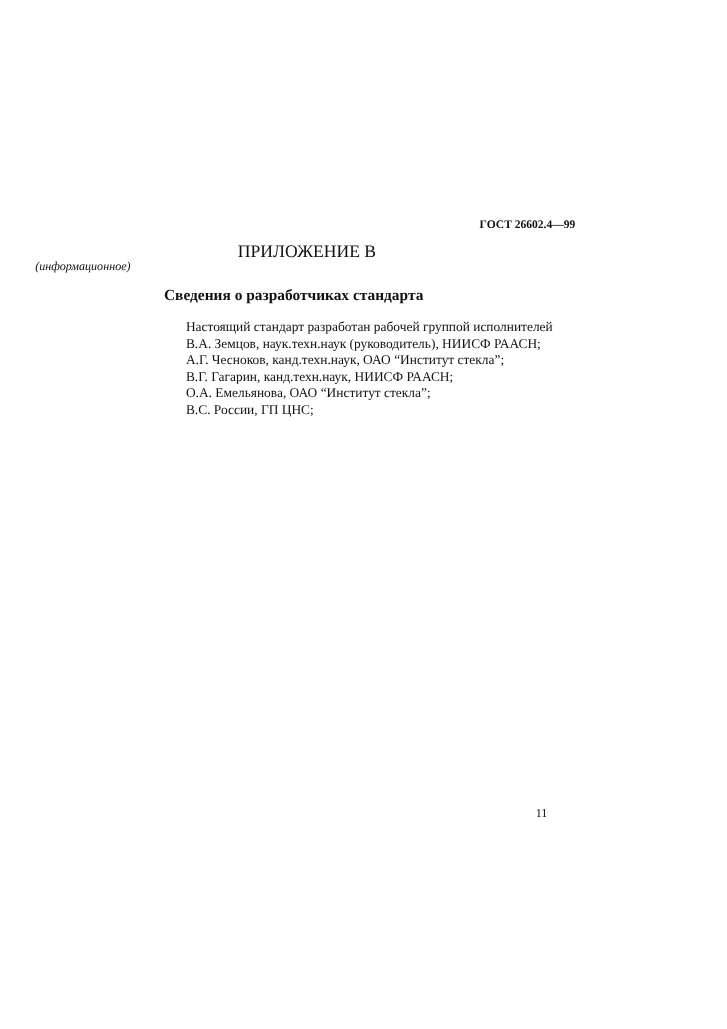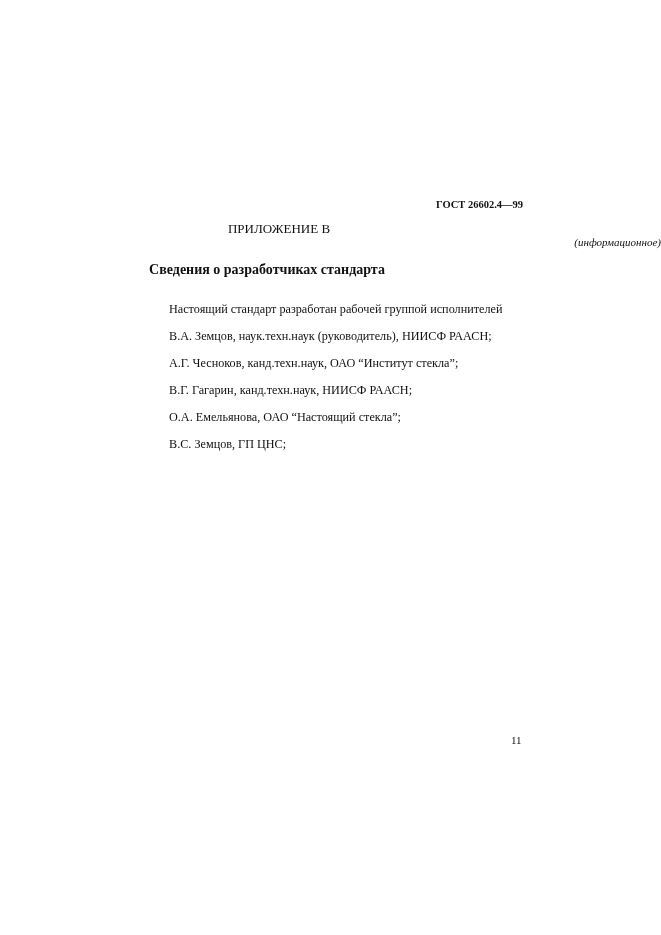--- a/index.html
+++ b/index.html
@@ -22,33 +22,33 @@
       font-size: 10.5px;
       font-weight: bold;
       letter-spacing: 0px;
     }
     .appendix-title {
       position: absolute;
       left: 0;
       width: 543px;
       text-align: center;
       top: 221px;
-      font-size: 13px;
+      font-size: 16px;
       padding-left: 15px;
       box-sizing: border-box;
     }
     .appendix-sub {
       position: absolute;
       left: 0;
       width: 661px;
-      text-align: right;
+      text-align: left;
       top: 236px;
       font-size: 11px;
       font-style: italic;
-      padding-left: 15px;
+      padding-left: 32px;
       box-sizing: border-box;
     }
     .section-title {
       position: absolute;
       left: 0;
       width: 524px;
       text-align: center;
       top: 262px;
       font-size: 14px;
       font-weight: bold;
@@ -62,41 +62,40 @@
       width: 385px;
       font-size: 12.2px;
       line-height: 15px;
     }
     .body-text .line {
       white-space: nowrap;
       display: block;
     }
     .body-text .indent {
       padding-left: 22px;
-      margin-top: 12px;
     }
     .page-number {
       position: absolute;
-      left: 511px;
+      left: 487px;
       top: 734px;
       font-size: 11px;
     }
   </style>
 </head>
 <body>
 
 <div class="page-header">ГОСТ 26602.4—99</div>
 
 <div class="appendix-title">ПРИЛОЖЕНИЕ В</div>
 <div class="appendix-sub">(информационное)</div>
 
 <div class="section-title">Сведения о разработчиках стандарта</div>
 
 <div class="body-text">
   <span class="line indent">Настоящий стандарт разработан рабочей группой исполнителей</span>
   <span class="line indent">В.А. Земцов, наук.техн.наук (руководитель), НИИСФ РААСН;</span>
   <span class="line indent">А.Г. Чесноков, канд.техн.наук, ОАО “Институт стекла”;</span>
   <span class="line indent">В.Г. Гагарин, канд.техн.наук, НИИСФ РААСН;</span>
-  <span class="line indent">О.А. Емельянова, ОАО “Настоящий стекла”;</span>
-  <span class="line indent">В.С. Земцов, ГП ЦНС;</span>
+  <span class="line indent">О.А. Емельянова, ОАО “Институт стекла”;</span>
+  <span class="line indent">В.С. России, ГП ЦНС;</span>
 </div>
 
 <div class="page-number">11</div>
 
 </body></html>

